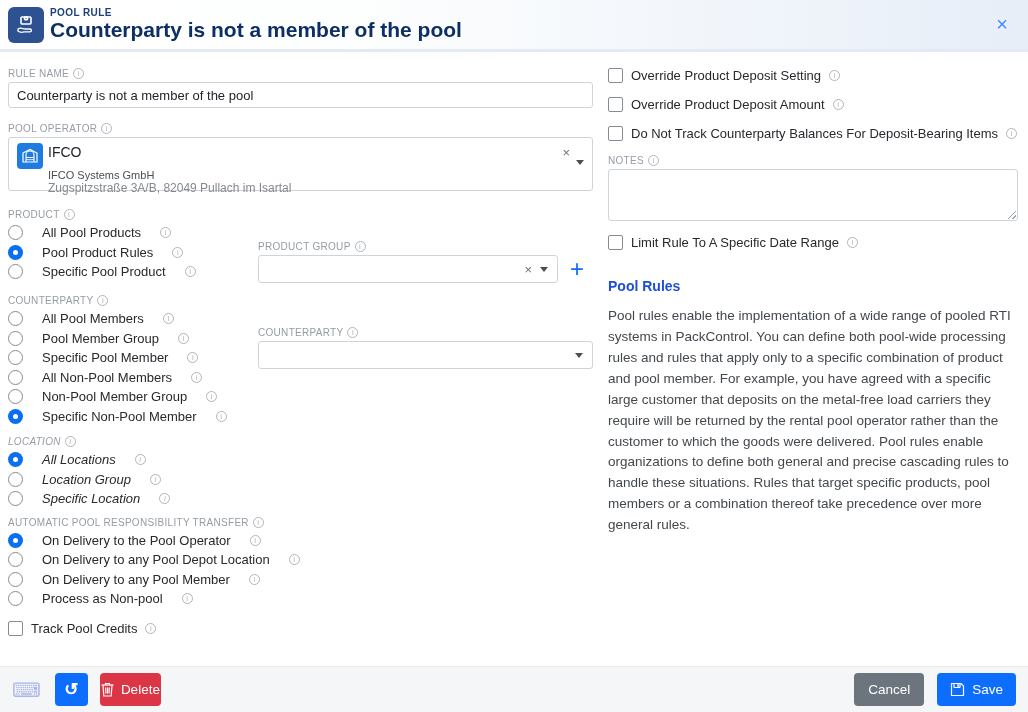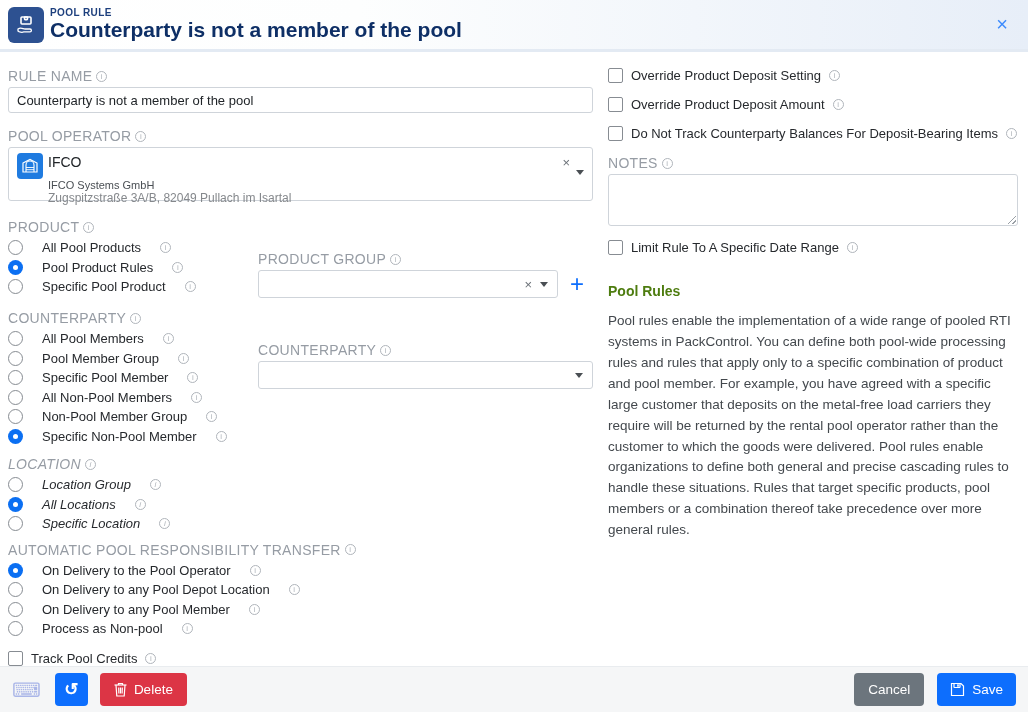--- a/index.html
+++ b/index.html
@@ -21,21 +21,21 @@
   .hdr-text { margin-left:6px; flex:1; }
   .hdr-kicker { font-size:10px; font-weight:700; letter-spacing:.4px; color:#1d3f7d; }
   .hdr-title { font-size:21px; font-weight:700; color:#0e2f66; line-height:1.1; }
   .hdr-close { font-size:20px; color:#3d8bfd; cursor:pointer; padding:2px 6px; }
   
   .content { display:flex; padding:16px 10px 0 8px; }
   .col-left { width:585px; flex:0 0 aupx; }
   .col-right { width:410px; margin-left:15px; }
   
   .f-label {
-    font-size:14px; color:#969ca4; letter-spacing:.3px; margin-bottom:3px;
+    font-size:10px; color:#969ca4; letter-spacing:.3px; margin-bottom:3px;
     display:flex; align-items:center; gap:4px;
   }
   .info {
     width:11px; height:11px; border:1px solid #b0b5bb; border-radius:50%;
     color:#b0b5bb; font-size:8px; line-height:9px; text-align:center;
     display:inline-block; flex:0 0 auto;
   }
   .info::before { content:"i"; }
   .text-input {
     width:100%; height:26px; border:1px solid #cfd4da; border-radius:3px;
@@ -84,35 +84,35 @@
   .notes-area {
     width:100%; height:52px; border:1px solid #cfd4da; border-radius:3px; resize:none;
     font-family:inherit; font-size:13px; padding:4px 8px; outline:none; position:relative; display:block;
   }
   .notes-wrap { position:relative; }
   .resize-grip {
     position:absolute; right:2px; bottom:2px; width:10px; height:10px;
     background:repeating-linear-gradient(-45deg, transparent, transparent 2px, #9aa0a6 2px, #9aa0a6 3px);
     clip-path:polygon(100% 0, 100% 100%, 0 100%);
   }
-  .panel-title { font-size:14px; font-weight:700; color:#4d7c0f; margin-top:28px; }
+  .panel-title { font-size:14px; font-weight:700; color:#1d4ed8; margin-top:28px; }
   .panel-body { font-size:13.5px; color:#43484d; line-height:1.55; margin-top:12px; }
   
   .footer {
     position:absolute; left:0; right:0; bottom:0; height:46px;
     background:#f5f6f7; border-top:1px solid #e9ecef;
     display:flex; align-items:center; padding:0 12px;
   }
   .kbd-ico { color:#aab6e8; font-size:20px; margin-right:14px; }
   .btn {
     height:33px; border:none; border-radius:4px; font-family:inherit; font-size:13.5px;
     display:inline-flex; align-items:center; justify-content:center; gap:7px; cursor:pointer; color:#fff;
   }
   .btn-history { width:33px; background:#0d6efd; font-size:17px; font-weight:700; margin-right:12px; }
-  .btn-delete { background:#dc3545; padding:0 14px; }
+  .btn-delete { background:#dc3545; padding:0 1px; }
   .btn-cancel { background:#6c757d; padding:0 14px; }
   .btn-save { background:#0d6efd; padding:0 13px; margin-left:13px; }
   .spacer { flex:1; }
   svg { display:block; }
 </style>
 </head>
 <body>
 
 <div class="header">
   <div class="hdr-icon">
@@ -264,28 +264,28 @@
     </div>
 
     <div class="mt10">
       <div class="f-label">
         <span>LOCATION</span>
         <span class="info"></span>
       </div>
       <div>
 
           <div class="opt-row">
+            <span class="radio checked"></span>
+            <span class="opt-label">All Locations</span>
+            <span class="info"></span>
+          </div>
+
+          <div class="opt-row">
             <span class="radio"></span>
             <span class="opt-label">Location Group</span>
-            <span class="info"></span>
-          </div>
-
-          <div class="opt-row">
-            <span class="radio checked"></span>
-            <span class="opt-label">All Locations</span>
             <span class="info"></span>
           </div>
 
           <div class="opt-row">
             <span class="radio"></span>
             <span class="opt-label">Specific Location</span>
             <span class="info"></span>
           </div>
         </div>
     </div>

